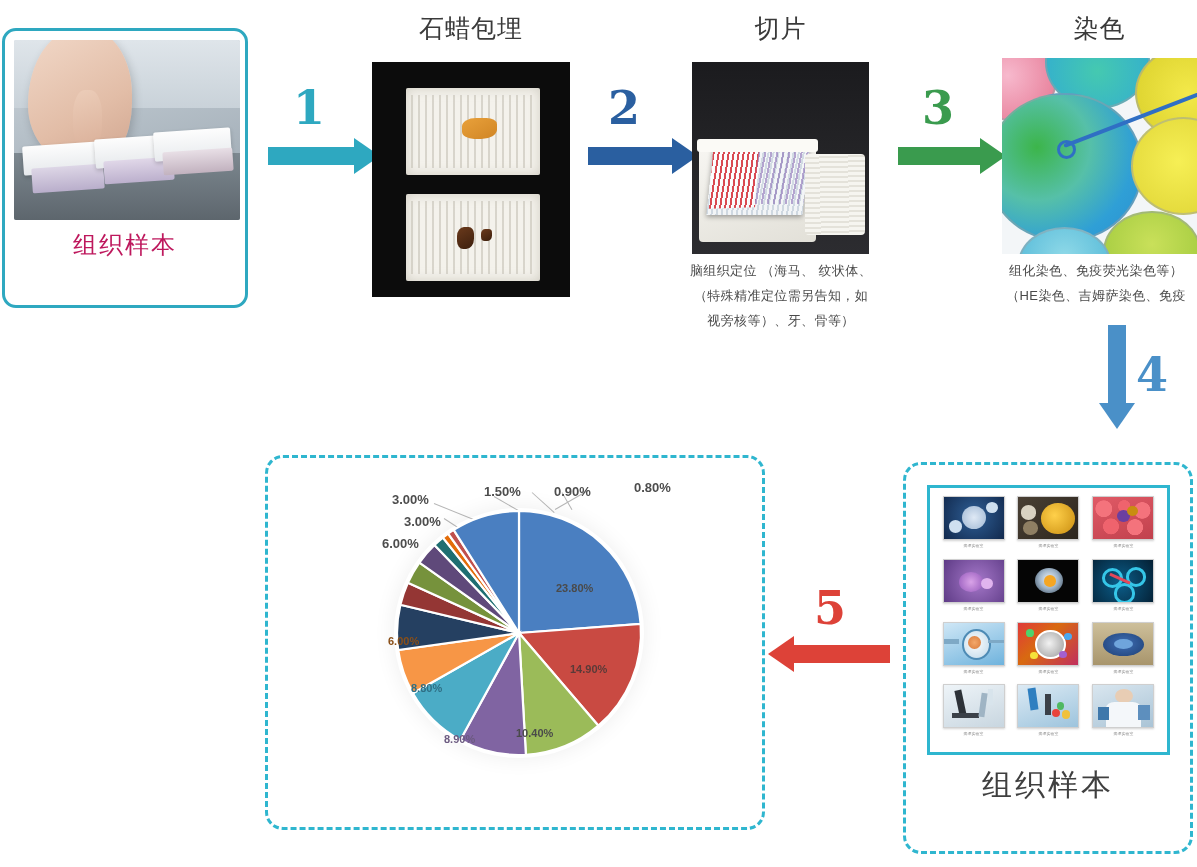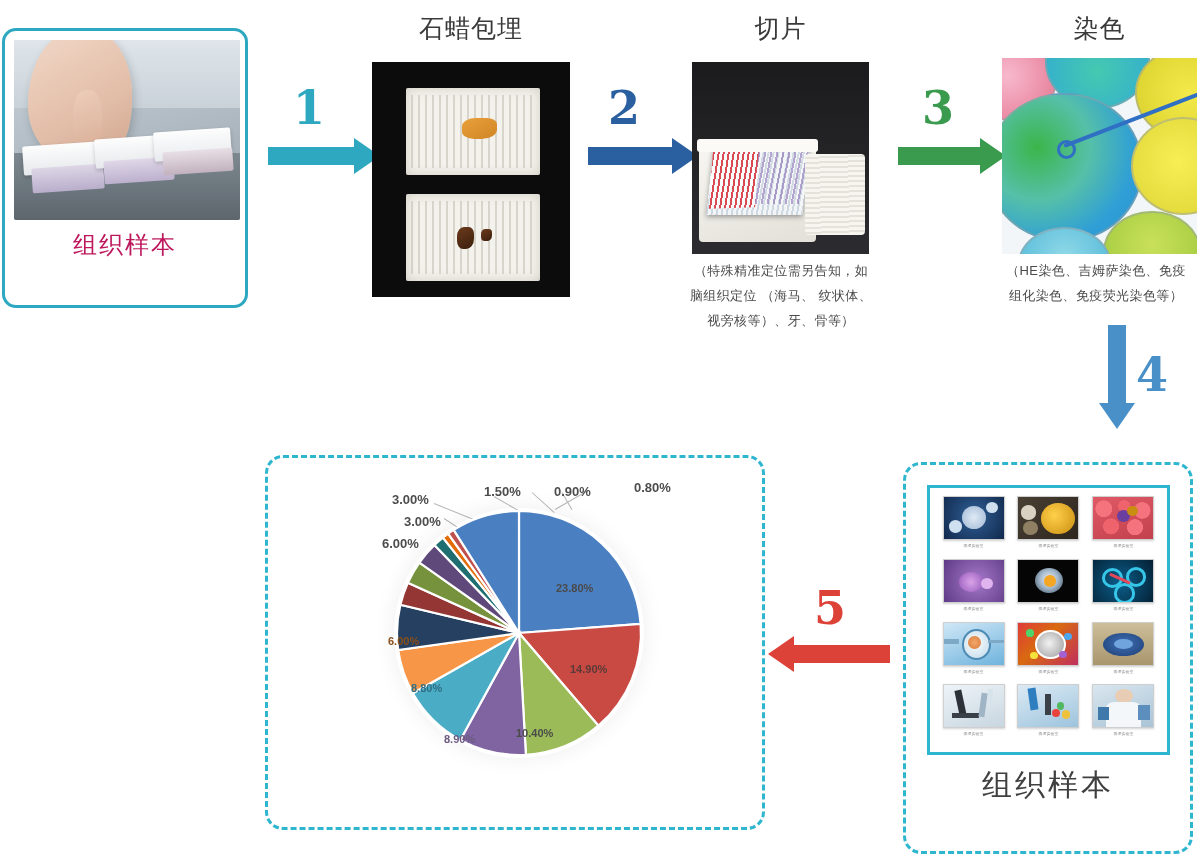--- a/index.html
+++ b/index.html
@@ -215,22 +215,22 @@
     <div class="sb-tray" style="left:4%;top:44%;width:66%;height:50%;"></div>
     <div class="sb-slides" style="left:10%;top:44%;width:54%;height:36%;transform:skewX(-6deg);"></div>
     <div class="sb-red" style="left:11%;top:46%;width:26%;height:30%;transform:skewX(-6deg) rotate(-2deg);"></div>
     <div class="sb-purple" style="left:36%;top:46%;width:28%;height:28%;transform:skewX(-6deg);"></div>
     <div class="sb-tray" style="left:64%;top:48%;width:34%;height:42%;
          background:repeating-linear-gradient(178deg,#f6f5f0 0 3px,#e4e2da 3px 5px);"></div>
     <div class="abs" style="left:3%;top:40%;width:68%;height:7%;background:#fbfaf6;border-radius:3px;"></div>
   </div>
 
   <div class="note" style="left:672px;top:258px;width:218px;">
+    <div>脑组织定位 （海马、 纹状体、</div>
     <div>（特殊精准定位需另告知，如</div>
-    <div>脑组织定位 （海马、 纹状体、</div>
     <div>视旁核等）、牙、骨等）</div>
   </div>
 
   <div class="abs arrow-h" style="left:898px;top:147px;width:108px;">
     <div class="shaft" style="width:84px;background:#3a9b4e;"></div>
     <div class="head" style="left:82px;border-left:26px solid #3a9b4e;"></div>
   </div>
   <div class="step-num" style="left:922px;top:85px;color:#3a9b4e;">3</div>
 
   <div class="abs step-title" style="left:1002px;top:12px;width:195px;">染色</div>
@@ -241,22 +241,22 @@
     <div class="dish" style="left:68%;top:-6%;width:52%;height:46%;background:radial-gradient(circle at 50% 50%,#f3e94a,#d9cf2a);"></div>
     <div class="dish" style="left:-8%;top:18%;width:78%;height:74%;background:radial-gradient(circle at 32% 36%,#3cb54a 0%,#56c0a8 38%,#2f9fd6 70%,#2a8fd0 100%);"></div>
     <div class="dish" style="left:66%;top:30%;width:52%;height:48%;background:radial-gradient(circle at 45% 45%,#f6ef55,#ddd232);"></div>
     <div class="dish" style="left:52%;top:78%;width:48%;height:40%;background:radial-gradient(circle at 50% 40%,#c9e05a,#9fc93c);"></div>
     <div class="dish" style="left:8%;top:86%;width:46%;height:36%;background:radial-gradient(circle at 50% 40%,#8fd9e8,#4fb6d6);"></div>
     <div class="needle" style="left:32%;top:44%;width:82%;transform:rotate(-21deg);"></div>
     <div class="needle-loop" style="left:28%;top:42%;"></div>
   </div>
 
   <div class="note" style="left:995px;top:258px;width:202px;">
+    <div>组化染色、免疫荧光染色等）</div>
     <div>（HE染色、吉姆萨染色、免疫</div>
-    <div>组化染色、免疫荧光染色等）</div>
   </div>
 
   <div class="abs arrow-v" style="left:1108px;top:325px;height:105px;">
     <div class="shaft" style="height:80px;background:#4a90c8;"></div>
     <div class="head" style="top:78px;border-top:26px solid #4a90c8;"></div>
   </div>
   <div class="step-num" style="left:1136px;top:352px;color:#4a90c8;">4</div>
 
   <div class="dashed-panel" style="left:903px;top:462px;width:290px;height:392px;">
   </div>

